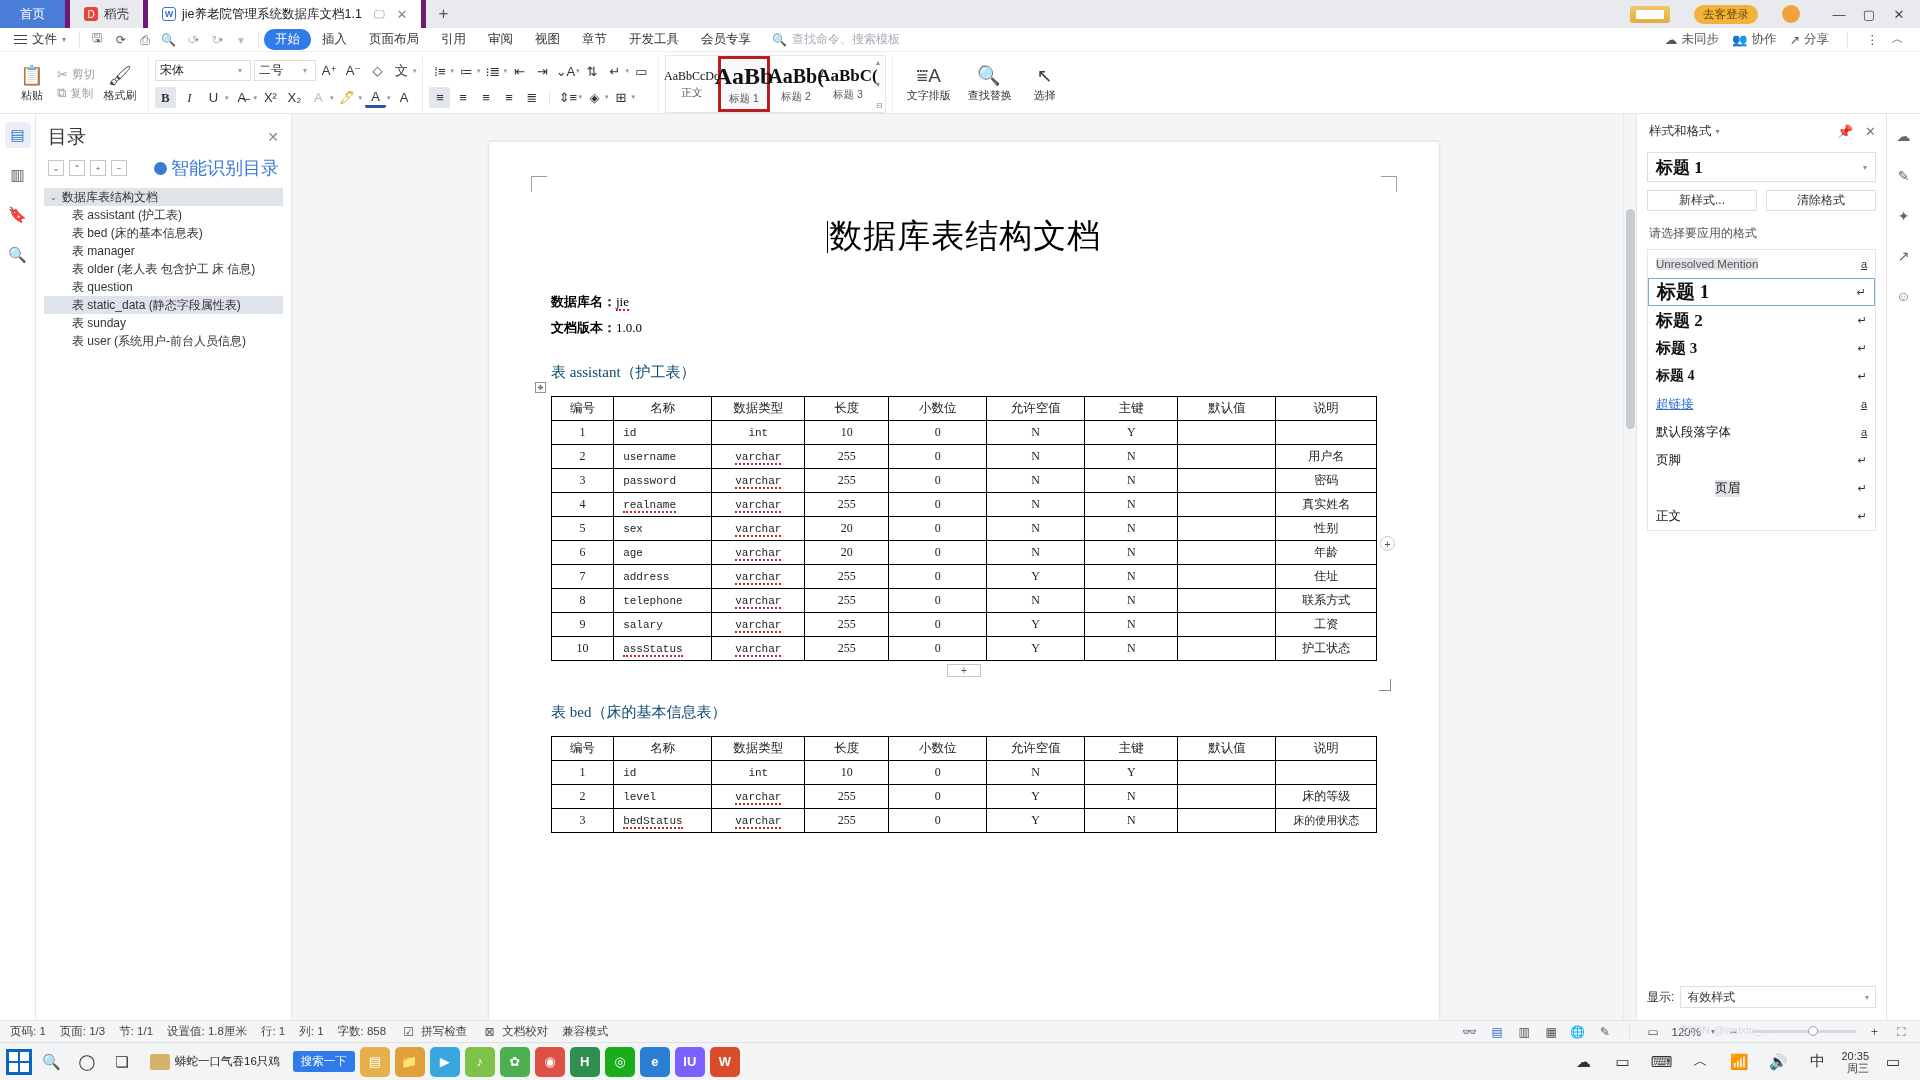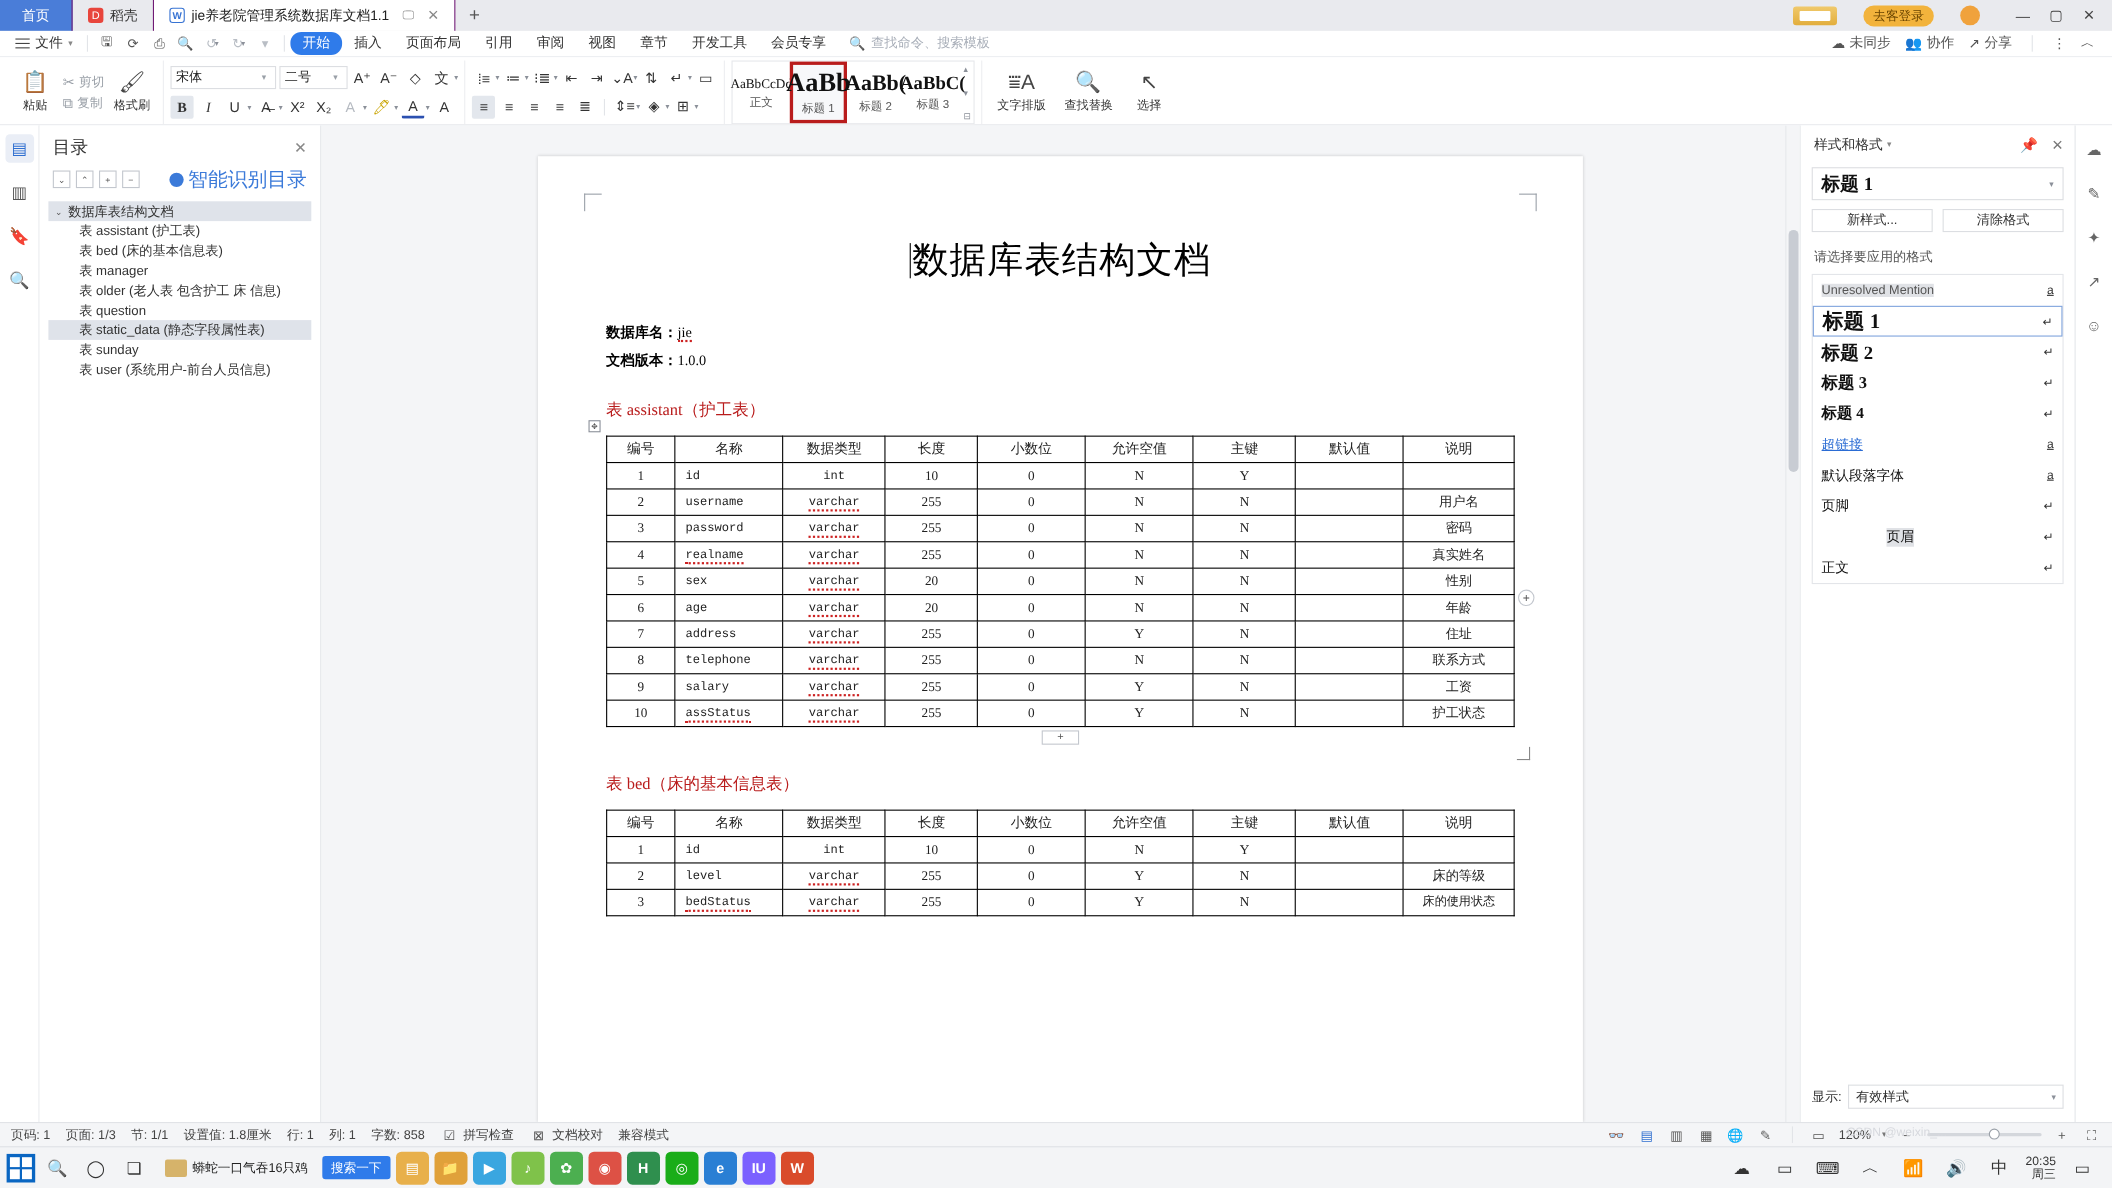--- a/index.html
+++ b/index.html
@@ -9,21 +9,21 @@
     font-size: 12px;
     background:#f4f5f7;
     color:#222;
     -webkit-font-smoothing:antialiased;
   }
   .app { width:1920px; height:1080px; display:flex; flex-direction:column; position:relative; }
 
   
   .tabbar { height:28px; background:#e9eaee; display:flex; align-items:stretch; position:relative; }
   .tab { display:flex; align-items:center; gap:6px; padding:0 14px; font-size:12.5px; color:#333;
-         border-right:1px solid #701a75; white-space:nowrap; }
+         border-right:5px solid #701a75; white-space:nowrap; }
   .tab.home { background:#4a7dd8; color:#fff; font-weight:normal; padding:0 20px; }
   .tab.active { background:#fff; color:#222; }
   .tab .fav { width:14px; height:14px; border-radius:3px; display:inline-flex; align-items:center; justify-content:center;
               font-size:10px; color:#fff; }
   .fav.dao { background:#e8453c; }
   .fav.w { background:#fff; border:1px solid #3773d3; color:#3773d3; font-weight:bold; font-size:9px; }
   .tab .tclose { margin-left:6px; color:#888; font-size:13px; }
   .tab .tscreen { margin-left:6px; color:#888; font-size:11px; }
   .newtab { display:flex; align-items:center; padding:0 12px; font-size:17px; color:#555; }
   .tabbar-right { margin-left:auto; display:flex; align-items:center; gap:24px; padding-right:6px; }
@@ -83,21 +83,21 @@
   
   .workarea { flex:1; display:flex; min-height:0; background:#f4f5f7; }
   .leftrail { width:36px; background:#fff; border-right:1px solid #e6e8eb; display:flex; flex-direction:column;
               align-items:center; padding-top:8px; gap:14px; }
   .rail-ic { width:26px; height:26px; display:flex; align-items:center; justify-content:center; font-size:15px;
              color:#555; border-radius:4px; }
   .rail-ic.active { background:#eaeef6; color:#2f6fd0; }
 
   .navpanel { width:256px; background:#fff; border-right:1px solid #e6e8eb; display:flex; flex-direction:column; }
   .nav-head { display:flex; align-items:center; padding:10px 12px 4px 12px; }
-  .nav-title { font-size:16px; color:#333; }
+  .nav-title { font-size:19px; color:#333; }
   .nav-x { margin-left:auto; color:#888; font-size:14px; }
   .nav-tools { display:flex; align-items:center; gap:5px; padding:2px 12px 8px 12px; }
   .navsq { width:16px; height:16px; border:1px solid #c3c7ce; display:flex; align-items:center; justify-content:center;
            font-size:8px; color:#555; background:#fff; }
   .smart { margin-left:auto; display:flex; align-items:center; gap:4px; color:#3b7ad9; font-size:18px; }
   .smartdot { width:13px; height:13px; border-radius:50%; background:#3b7ad9; display:inline-block; }
   .navlist { padding:0 8px; }
   .navitem { height:18px; display:flex; align-items:center; font-size:12px; color:#333; padding-left:6px; }
   .navitem.lvl0 { font-weight:normal; }
   .navitem.lvl1 { padding-left:28px; }
@@ -109,21 +109,21 @@
           padding:46px 62px 20px 62px; position:relative; }
   .cmark { position:absolute; width:16px; height:16px; }
   .cmark.tl { left:42px; top:34px; border-left:1px solid #9aa0a8; border-top:1px solid #9aa0a8; }
   .cmark.tr { right:42px; top:34px; border-right:1px solid #9aa0a8; border-top:1px solid #9aa0a8; }
   .doctitle { text-align:center; font-family:"Liberation Serif", serif; font-size:33px; color:#000;
               margin:26px 0 34px 0; letter-spacing:1px; position:relative; }
   .caretbar { display:inline-block; width:1.5px; height:32px; background:#000; vertical-align:-6px; margin-right:1px; }
   .metaline { font-family:"Liberation Serif", serif; font-size:13px; color:#000; margin:0 0 8px 0; }
   .metaline b { font-weight:bold; }
   .misspell { border-bottom:2px dotted #cc2222; }
-  .secheading { font-family:"Liberation Serif", serif; font-size:15px; color:#b91c1c; font-weight:normal;
+  .secheading { font-family:"Liberation Serif", serif; font-size:15px; color:#0c4a6e; font-weight:normal;
                 margin:26px 0 14px 0; }
   table.dbt { border-collapse:collapse; width:100%; font-family:"Liberation Serif", serif; }
   table.dbt td, table.dbt th { border:1px solid #000; height:24px; font-size:12px; text-align:center;
                                font-weight:normal; padding:0 3px; }
   table.dbt th { font-size:12.5px; }
   table.dbt td.name { text-align:left; padding-left:9px; font-family:"Liberation Mono", monospace; font-size:11px; }
   table.dbt td.type { font-family:"Liberation Mono", monospace; font-size:11px; }
   .w-num { width:52px; } .w-name { width:82px; } .w-type { width:78px; } .w-len { width:70px; }
   .w-dec { width:82px; } .w-null { width:82px; } .w-pk { width:78px; } .w-def { width:82px; } .w-desc { width:84px; }
   .tblhandle { position:absolute; left:-16px; width:11px; height:11px; border:1px solid #8b9099; background:#fff;

